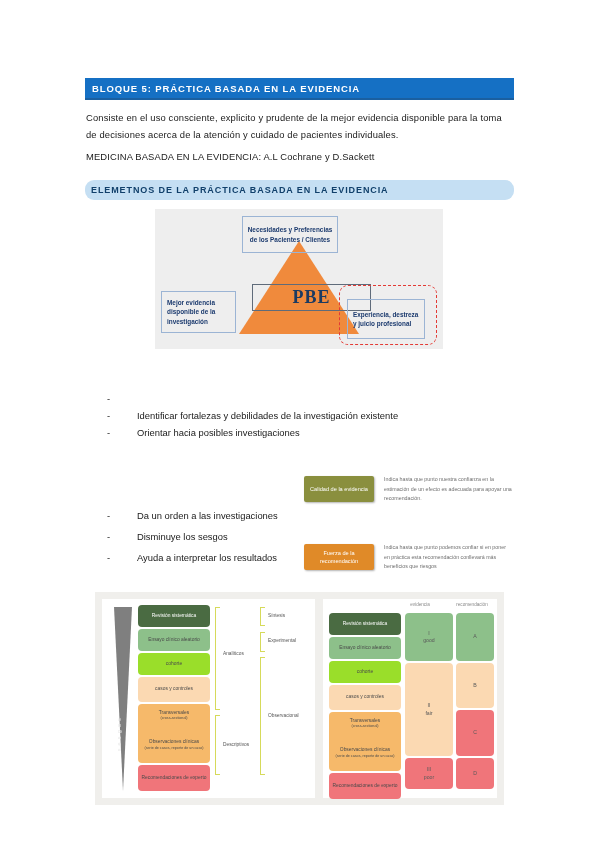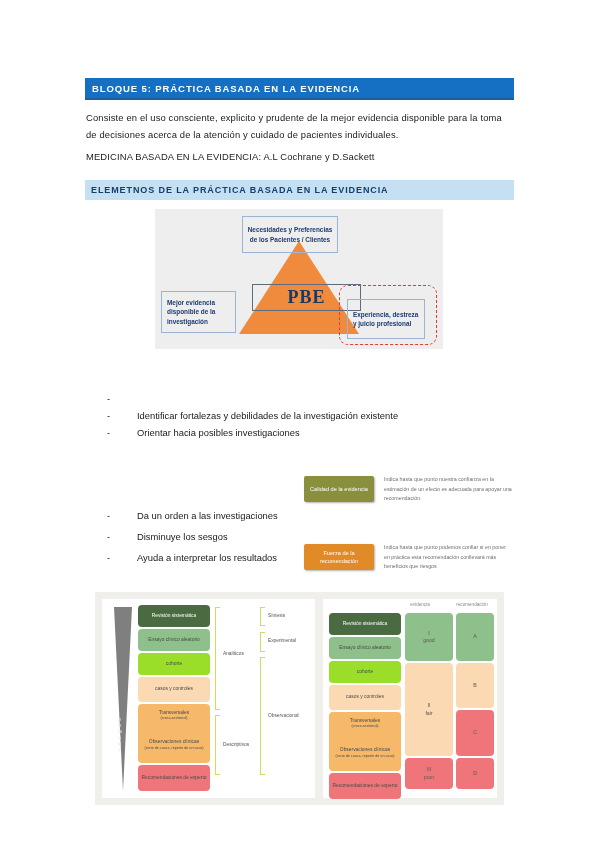--- a/index.html
+++ b/index.html
@@ -40,20 +40,21 @@
     width: 429px;
     height: 20px;
     background: #c5dff3;
     color: #11406b;
     font-size: 9px;
     font-weight: bold;
     letter-spacing: 0.9px;
     display: flex;
     align-items: center;
     padding-left: 6px;
+    border-radius: 9px;
   }
 
   
   .para {
     position: absolute;
     left: 86px;
     width: 424px;
     font-size: 9.4px;
     color: #1a1a1a;
     line-height: 16.5px;
@@ -84,21 +85,21 @@
     transform: translateX(-50%);
     width: 0; height: 0;
     border-left: 60px solid transparent;
     border-right: 60px solid transparent;
     border-bottom: 93px solid #f08a3c;
   }
   .pbe-center {
     position: absolute;
     left: 97px;
     top: 75px;
-    width: 109px;
+    width: 119px;
     height: 27px;
     border: 1px solid #5f6b7a;
     display: flex;
     align-items: center;
     justify-content: center;
     font-family: "Liberation Serif", serif;
     font-size: 18px;
     font-weight: bold;
     color: #1b3a62;
     letter-spacing: 1px;

